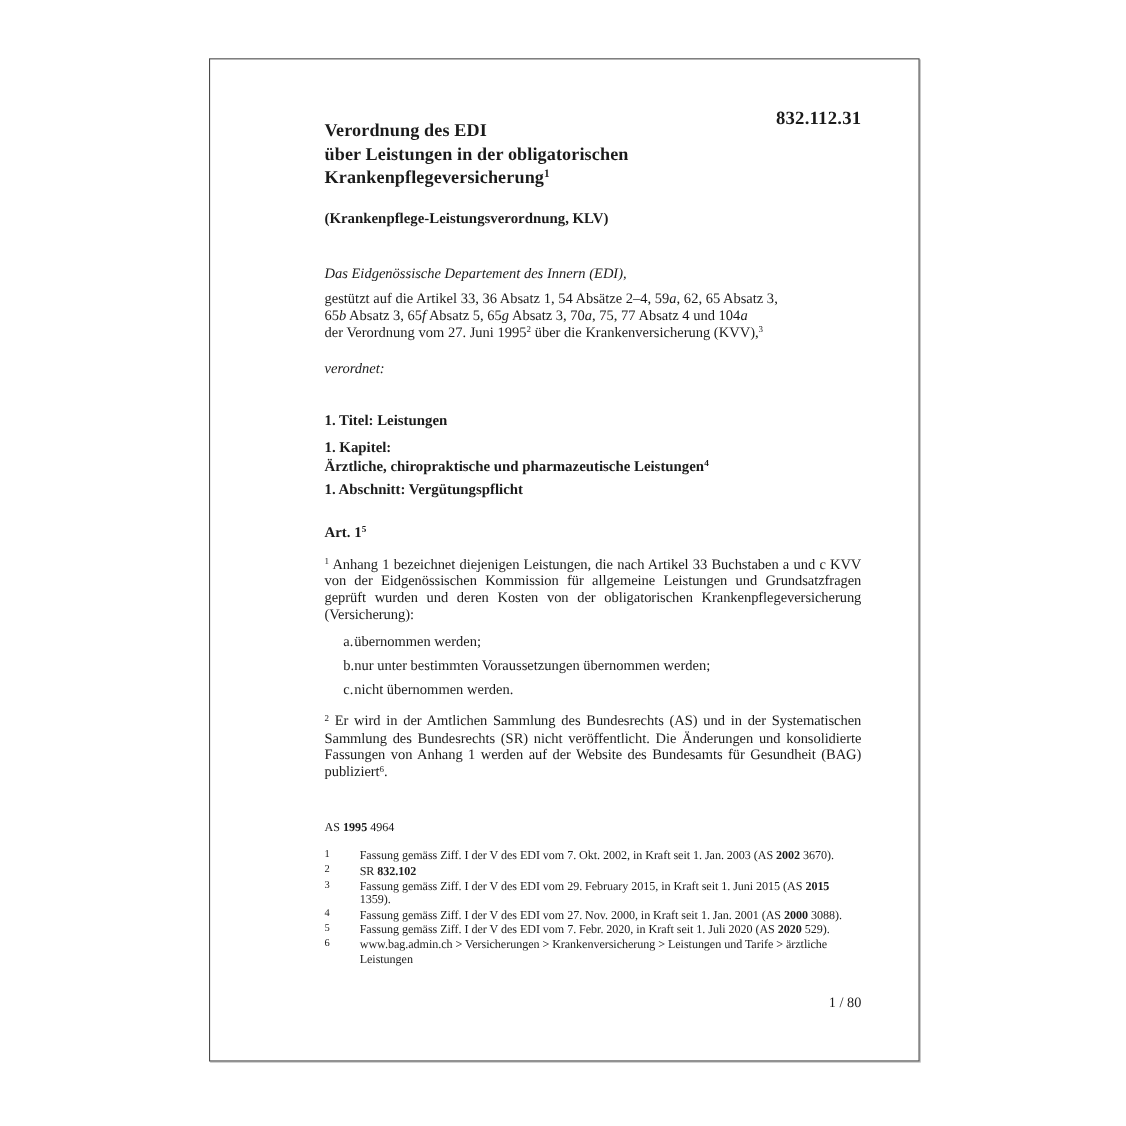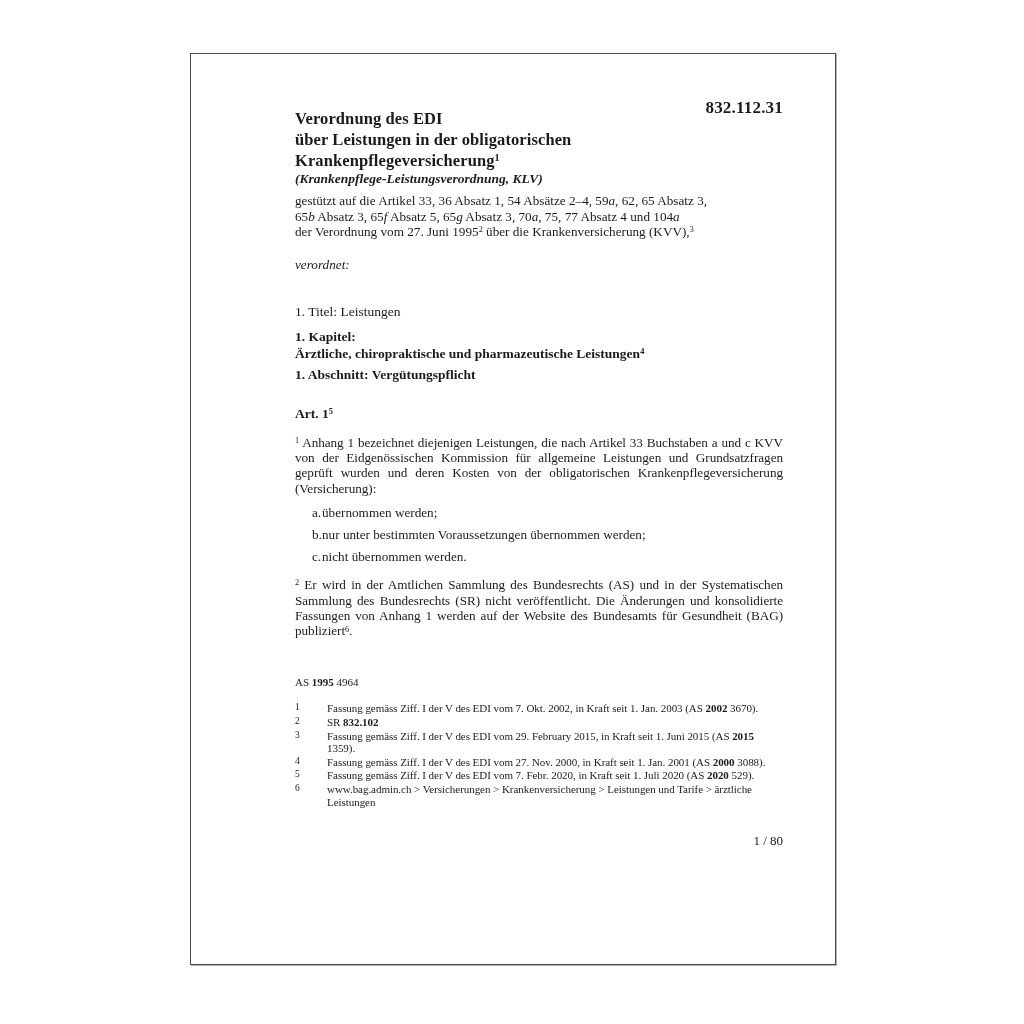--- a/index.html
+++ b/index.html
@@ -24,26 +24,26 @@
   }
   .content{
     position:absolute;left:104px;right:52px;top:0;
   }
   .b{font-weight:bold;}
   .i{font-style:italic;}
   sup{font-size:0.62em;line-height:0;position:relative;top:-0.45em;vertical-align:baseline;}
   .title{
     margin-top:54px;font-size:16.5px;font-weight:bold;line-height:21px;letter-spacing:0.1px;
   }
-  .subtitle{margin-top:0;font-size:13.5px;font-weight:bold;font-style:italic;}
+  .subtitle{margin-top:20px;font-size:13.5px;font-weight:bold;}
   .dateline{margin-top:33px;font-size:13px;}
   .issuer{margin-top:34px;font-size:13.2px;font-style:italic;}
   .basis{margin-top:6px;font-size:13.2px;line-height:15.5px;}
   .decree{margin-top:17px;font-size:13.2px;font-style:italic;}
-  .h1a{margin-top:31px;font-size:13.5px;font-weight:normal;}
+  .h1a{margin-top:31px;font-size:13.5px;font-weight:bold;}
   .h1b{margin-top:8px;font-size:13.5px;font-weight:bold;line-height:17.5px;}
   .h1c{margin-top:4px;font-size:13.5px;font-weight:bold;}
   .artlabel{margin-top:23px;font-size:13.5px;font-weight:bold;}
   .para{
     margin-top:13px;font-size:13.2px;line-height:15.4px;
     text-align:justify;letter-spacing:-0.05px;
   }
   .list{margin-top:9px;}
   .list-item{display:flex;font-size:13.2px;line-height:15px;margin-bottom:7px;}
   .list-item .lbl{width:27px;padding-left:17px;flex:none;}
@@ -67,20 +67,21 @@
 
       <div class="title">
           <div><span>Verordnung des EDI</span></div>
           <div><span>über Leistungen in der obligatorischen</span></div>
           <div><span>Krankenpflegeversicherung</span><sup>1</sup></div>
         </div>
 
       <div class="subtitle">(Krankenpflege-Leistungsverordnung, KLV)</div>
 
 
+      <div class="issuer">Das Eidgenössische Departement des Innern (EDI),</div>
 
       <div class="basis">
           <div><span>gestützt auf die Artikel 33, 36 Absatz 1, 54 Absätze 2–4, 59</span><span class="i">a</span><span>, 62, 65 Absatz 3,</span></div>
           <div><span>65</span><span class="i">b</span><span> Absatz 3, 65</span><span class="i">f</span><span> Absatz 5, 65</span><span class="i">g</span><span> Absatz 3, 70</span><span class="i">a</span><span>, 75, 77 Absatz 4 und 104</span><span class="i">a</span></div>
           <div><span>der Verordnung vom 27. Juni 1995</span><sup>2</sup><span> über die Krankenversicherung (KVV),</span><sup>3</sup></div>
         </div>
 
       <div class="decree">verordnet:</div>
 
       <div class="h1a">1. Titel: Leistungen</div>

